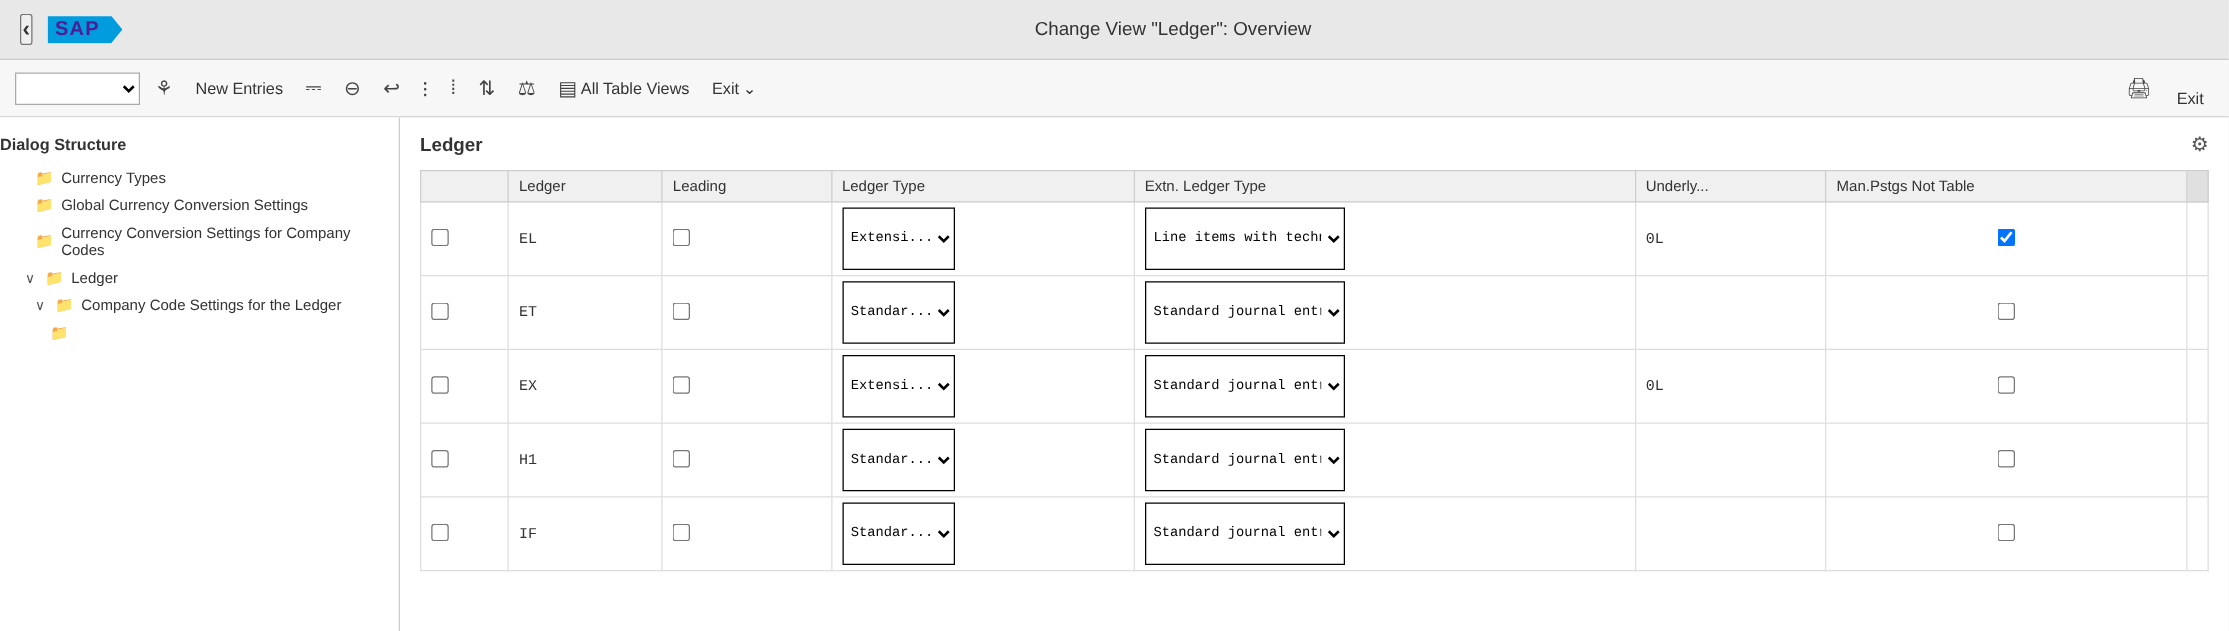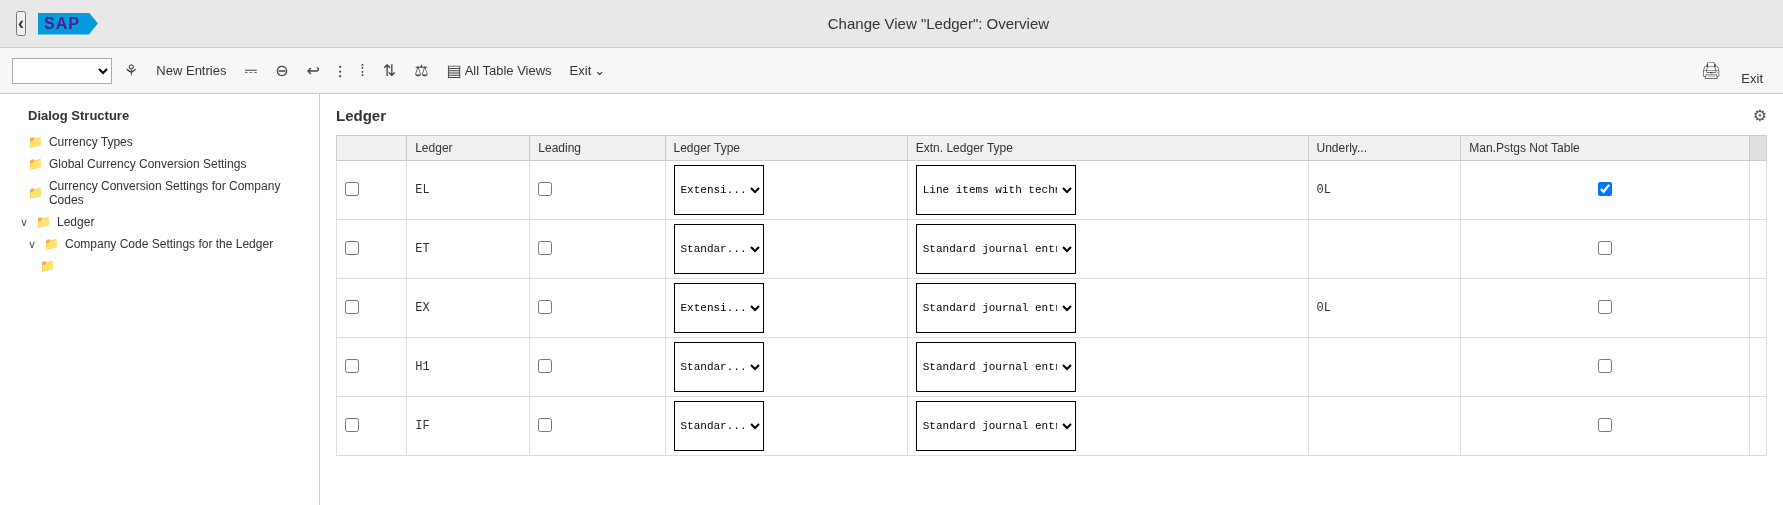--- a/index.html
+++ b/index.html
@@ -95,21 +95,21 @@
       width: 320px;
       min-width: 320px;
       border-right: 1px solid #ccc;
       padding: 10px 0;
       background: white;
       overflow-y: auto;
     }
     .sidebar-title {
       font-weight: bold;
       font-size: 13px;
-      padding: 4px 12px 8px 28px;
+      padding: 4px 12px 8px 0;
       color: #333;
     }
     .sidebar-item {
       padding: 4px 12px 4px 20px;
       font-size: 12px;
       color: #333;
       display: flex;
       align-items: center;
       gap: 6px;
       cursor: pointer;

